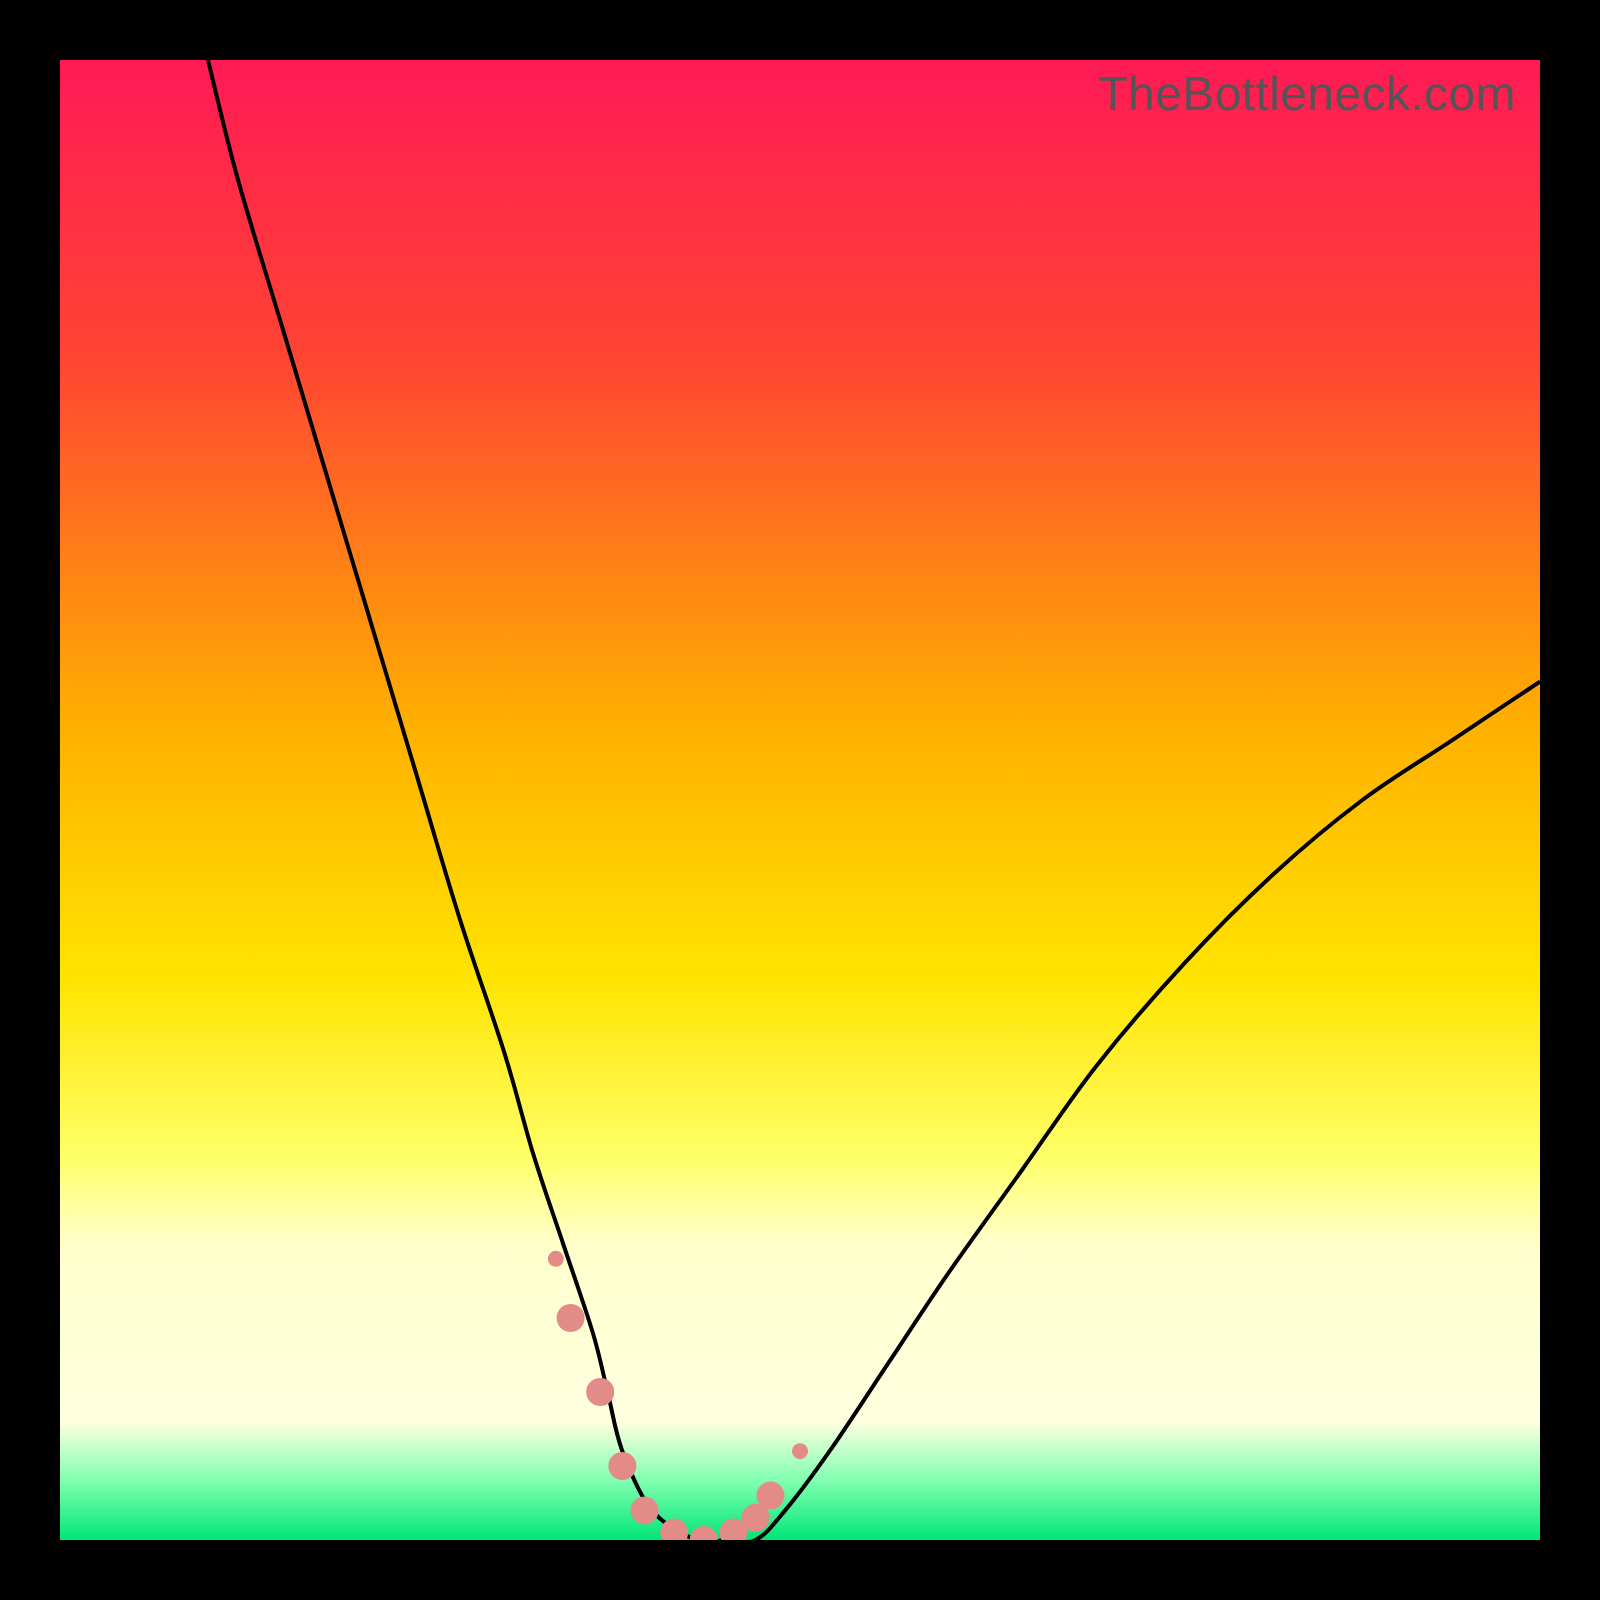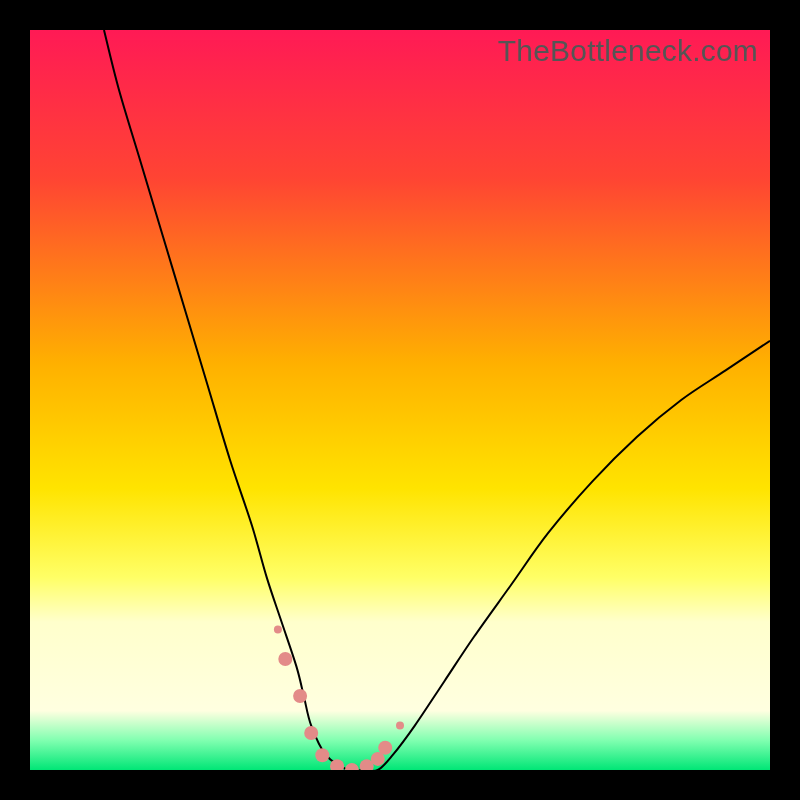--- a/index.html
+++ b/index.html
@@ -27,21 +27,21 @@
   }
   .gradient-bg {
     position: absolute;
     inset: 0;
   }
   .watermark {
     position: absolute;
     top: 4px;
     right: 12px;
     color: #555;
-    font-size: 30px;
+    font-size: 24px;
     font-weight: 500;
     letter-spacing: 0.2px;
     user-select: none;
   }
   svg.curve-layer {
     position: absolute;
     inset: 0;
     width: 100%;
     height: 100%;
   }

